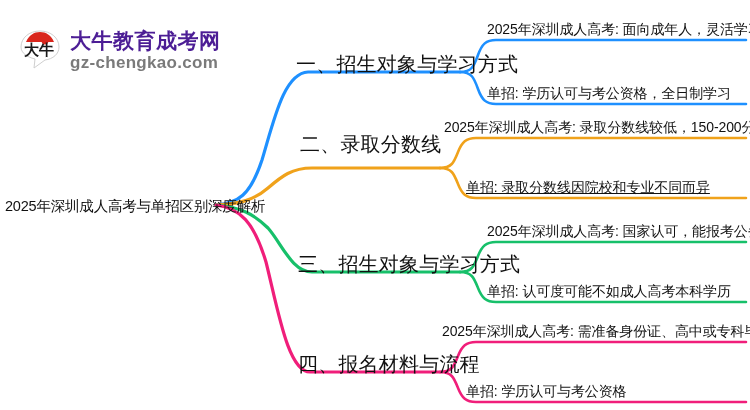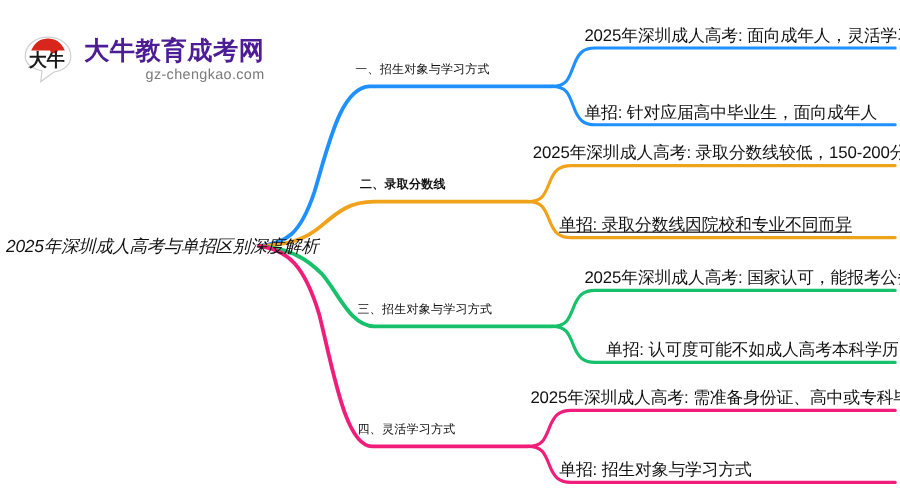--- a/index.html
+++ b/index.html
@@ -48,42 +48,41 @@
   }
   .logo-cn {
     font-size: 21px;
     font-weight: bold;
     color: #4c1d95;
     letter-spacing: 0.5px;
     white-space: nowrap;
   }
   .logo-en {
     margin-top: 3px;
-    font-size: 12px;
-    font-weight: normal;
+    font-size: 17px;
+    font-weight: bold;
     color: #7a7a7a;
     letter-spacing: 0.3px;
     white-space: nowrap;
-    text-align: right;
   }
 
   
   .node {
     position: absolute;
     white-space: nowrap;
     color: #111111;
     font-family: "Liberation Sans", "DejaVu Sans", sans-serif;
   }
   .root-node {
     font-size: 14.5px;
     line-height: 1;
     letter-spacing: -0.2px;
   }
   .branch-node {
-    font-size: 10px;
+    font-size: 20px;
     line-height: 1;
     letter-spacing: 0.2px;
   }
   .leaf-node {
     font-size: 14px;
     line-height: 1;
     letter-spacing: -0.1px;
   }
 </style>
 </head>
@@ -124,30 +123,30 @@
       <circle cx="27" cy="13" r="3.4" fill="#d9261c"></circle>
       <text x="21" y="27" text-anchor="middle" font-size="15" font-weight="bold" font-family="'Liberation Sans', sans-serif" fill="#1a1a1a">大牛</text>
     </svg>
   </div>
   <div class="logo-text">
     <div class="logo-cn">大牛教育成考网</div>
     <div class="logo-en">gz-chengkao.com</div>
   </div>
 </div>
 
-<div class="node root-node" style="left:5px; top:199px;font-style:italic;">2025年深圳成人高考与单招区别深度解析</div>
+<div class="node root-node" style="left:5px; top:199px;">2025年深圳成人高考与单招区别深度解析</div>
 
 <div class="node branch-node" style="left:296px; top:54px;">一、招生对象与学习方式</div>
-<div class="node branch-node" style="left:300px; top:150px;font-weight:bold;">二、录取分数线</div>
+<div class="node branch-node" style="left:300px; top:134px;">二、录取分数线</div>
 <div class="node branch-node" style="left:298px; top:254px;">三、招生对象与学习方式</div>
-<div class="node branch-node" style="left:298px; top:354px;">四、灵活学习方式</div>
+<div class="node branch-node" style="left:298px; top:354px;">四、报名材料与流程</div>
 
 <div class="node leaf-node" style="left:487px; top:22px;">2025年深圳成人高考: 面向成年人，灵活学习方式</div>
-<div class="node leaf-node" style="left:487px; top:86px;">单招: 针对应届高中毕业生，面向成年人</div>
+<div class="node leaf-node" style="left:487px; top:86px;">单招: 学历认可与考公资格，全日制学习</div>
 
 <div class="node leaf-node" style="left:444px; top:120px;">2025年深圳成人高考: 录取分数线较低，150-200分</div>
 <div class="node leaf-node" style="left:466px; top:180px;text-decoration:underline;">单招: 录取分数线因院校和专业不同而异</div>
 
 <div class="node leaf-node" style="left:487px; top:224px;">2025年深圳成人高考: 国家认可，能报考公务员</div>
-<div class="node leaf-node" style="left:505px; top:284px;">单招: 认可度可能不如成人高考本科学历</div>
+<div class="node leaf-node" style="left:487px; top:284px;">单招: 认可度可能不如成人高考本科学历</div>
 
 <div class="node leaf-node" style="left:442px; top:324px;">2025年深圳成人高考: 需准备身份证、高中或专科毕业证</div>
-<div class="node leaf-node" style="left:466px; top:384px;">单招: 招生对象与学习方式</div>
+<div class="node leaf-node" style="left:466px; top:384px;">单招: 学历认可与考公资格</div>
 
 </body></html>

